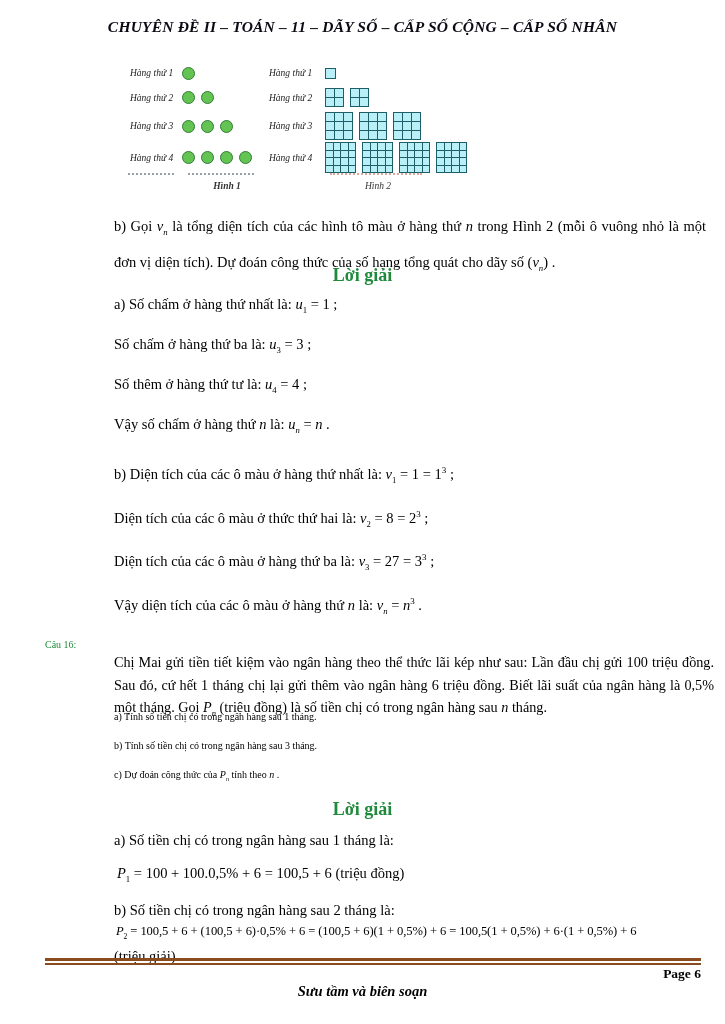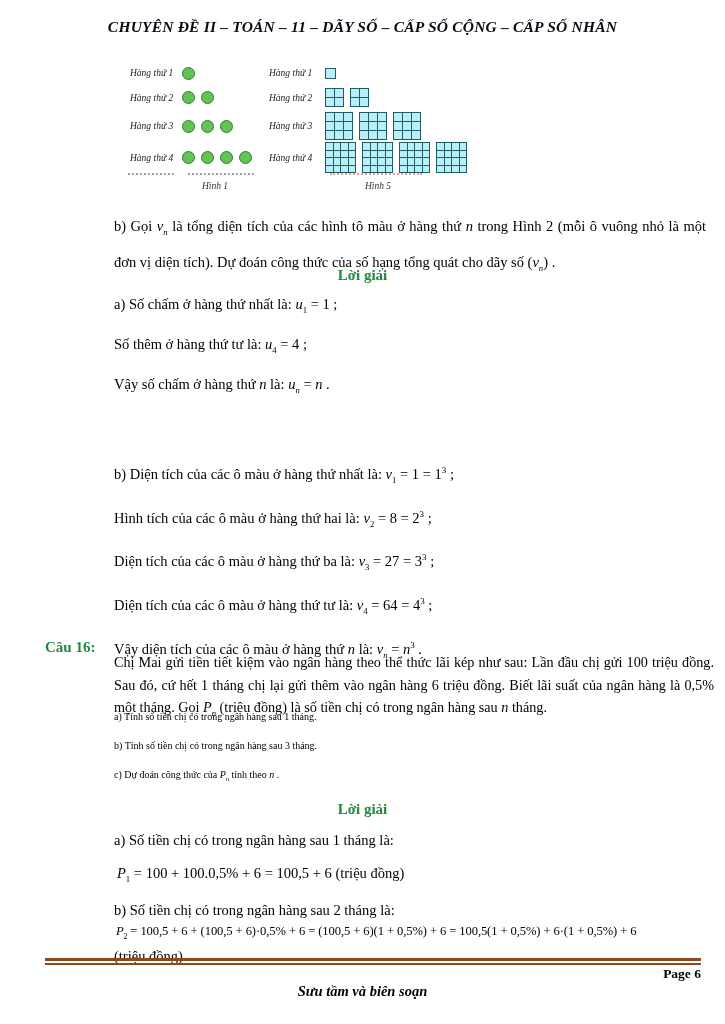--- a/index.html
+++ b/index.html
@@ -22,28 +22,28 @@
   .mgrid{display:grid;gap:1px;background:var(--gline);border:1px solid var(--gline);width:max-content;}
   .mcell{display:block;background:var(--gcell);}
   .dotline{position:absolute;top:111px;height:0;border-top:2px dotted var(--dotgray);}
   .dotline.pink{border-top-color:var(--dotpink);}
   .fcap{position:absolute;top:119px;width:60px;text-align:center;font-style:italic;font-size:9.5px;color:#333;}
 
   
   .para{position:absolute;left:114px;width:592px;text-align:justify;font-size:14.5px;}
   #intro{top:196px;line-height:31px;}
   .sol-head{position:absolute;left:0;right:0;text-align:center;font-weight:bold;
-            font-size:15px;color:var(--green);line-height:24px;}
+            font-size:18px;color:var(--green);line-height:24px;}
   #head1{top:263px;} #head2{top:797px;}
   .sol{position:absolute;left:114px;font-size:14.5px;}
   .sol p{margin:0;line-height:34px;white-space:nowrap;}
   #solA{top:287px;} #solB{top:453px;}
 
   #q16-label{position:absolute;left:45px;top:639px;color:var(--green);
-             font-weight:bold;font-size:15px;}
+             font-weight:normal;font-size:10px;}
   #q16-body{top:637px;width:600px;font-size:14.2px;line-height:22.5px;}
   #q16-items{position:absolute;left:114px;top:702px;font-size:10px;}
   #q16-items p{margin:0;line-height:29px;white-space:nowrap;}
 
   .line{position:absolute;left:114px;font-size:14.5px;line-height:24px;white-space:nowrap;}
   #l2a{top:820px;margin-top:8px;} #lP1{top:846px;left:117px;} #l2b{top:883px;}
   #lP2{top:906px;left:116px;font-size:12.6px;letter-spacing:-.1px;}
   #ltrieu{top:929px;}
 
   
@@ -224,55 +224,55 @@
               <span class="mcell" style="width: 6.5px; height: 6.5px;"></span>
               <span class="mcell" style="width: 6.5px; height: 6.5px;"></span>
               <span class="mcell" style="width: 6.5px; height: 6.5px;"></span>
             </div>
           </div>
         </div>
       </div>
     <div class="dotline" style="left:-2px;width:46px;"></div>
     <div class="dotline" style="left:58px;width:66px;"></div>
     <div class="dotline pink" style="left:200px;width:92px;"></div>
-    <div class="fcap" style="left:55px;">Hình 1</div>
-    <div class="fcap" style="left:218px;">Hình 5</div>
+    <div class="fcap" style="left:67px;font-weight:bold;">Hình 1</div>
+    <div class="fcap" style="left:218px;">Hình 2</div>
   </div>
 
   <p class="para" id="intro"><span>b) Gọi </span><span class="mi">v</span><sub class="mi">n</sub><span> là tổng diện tích của các hình tô màu ở hàng thứ </span><span class="mi">n</span><span> trong Hình 2 (mỗi ô vuông nhỏ là một đơn vị diện tích). Dự đoán công thức của số hạng tổng quát cho dãy số (</span><span class="mi">v</span><sub class="mi">n</sub><span>) .</span></p>
 
   <div class="sol-head" id="head1">Lời giải</div>
 
   <div class="sol" id="solA">
     <p><span>a) Số chấm ở hàng thứ nhất là: </span><span class="mi">u</span><sub>1</sub><span> = 1 ;</span></p>
+    <p><span>Số chấm ở hàng thứ ba là: </span><span class="mi">u</span><sub>3</sub><span> = 3 ;</span></p>
     <p><span>Số thêm ở hàng thứ tư là: </span><span class="mi">u</span><sub>4</sub><span> = 4 ;</span></p>
     <p><span>Vậy số chấm ở hàng thứ </span><span class="mi">n</span><span>  là: </span><span class="mi">u</span><sub class="mi">n</sub><span> = </span><span class="mi">n</span><span> .</span></p>
   </div>
 
   <div class="sol" id="solB">
     <p><span>b) Diện tích của các ô màu ở hàng thứ nhất là: </span><span class="mi">v</span><sub>1</sub><span> = 1 = 1</span><sup>3</sup><span> ;</span></p>
-    <p><span>Hình tích của các ô màu ở hàng thứ hai là: </span><span class="mi">v</span><sub>2</sub><span> = 8 = 2</span><sup>3</sup><span> ;</span></p>
+    <p><span>Diện tích của các ô màu ở thức thứ hai là: </span><span class="mi">v</span><sub>2</sub><span> = 8 = 2</span><sup>3</sup><span> ;</span></p>
     <p><span>Diện tích của các ô màu ở hàng thứ ba là: </span><span class="mi">v</span><sub>3</sub><span> = 27 = 3</span><sup>3</sup><span> ;</span></p>
-    <p><span>Diện tích của các ô màu ở hàng thứ tư là: </span><span class="mi">v</span><sub>4</sub><span> = 64 = 4</span><sup>3</sup><span> ;</span></p>
     <p><span>Vậy diện tích của các ô màu ở hàng thứ </span><span class="mi">n</span><span>  là: </span><span class="mi">v</span><sub class="mi">n</sub><span> = </span><span class="mi">n</span><sup>3</sup><span> .</span></p>
   </div>
 
   <div id="q16-label">Câu 16:</div>
   <p class="para" id="q16-body"><span>Chị Mai gửi tiền tiết kiệm vào ngân hàng theo thể thức lãi kép như sau: Lần đầu chị gửi 100 triệu đồng. Sau đó, cứ hết 1 tháng chị lại gửi thêm vào ngân hàng 6 triệu đồng. Biết lãi suất của ngân hàng là 0,5% một tháng. Gọi </span><span class="mi">P</span><sub class="mi">n</sub><span> (triệu đồng) là số tiền chị có trong ngân hàng sau </span><span class="mi">n</span><span> tháng.</span></p>
   <div id="q16-items">
     <p><span>a) Tính số tiền chị có trong ngân hàng sau 1 tháng.</span></p>
     <p><span>b) Tính số tiền chị có trong ngân hàng sau 3 tháng.</span></p>
     <p><span>c) Dự đoán công thức của </span><span class="mi">P</span><sub class="mi">n</sub><span> tính theo </span><span class="mi">n</span><span> .</span></p>
   </div>
 
   <div class="sol-head" id="head2">Lời giải</div>
 
   <p class="line" id="l2a"><span>a) Số tiền chị có trong ngân hàng sau 1 tháng là:</span></p>
   <p class="line" id="lP1"><span class="mi">P</span><sub>1</sub><span> = 100 + 100.0,5% + 6 = 100,5 + 6  (triệu đồng)</span></p>
   <p class="line" id="l2b"><span>b) Số tiền chị có trong ngân hàng sau 2 tháng là:</span></p>
   <p class="line" id="lP2"><span class="mi">P</span><sub>2</sub><span> = 100,5 + 6 + (100,5 + 6)·0,5% + 6 = (100,5 + 6)(1 + 0,5%) + 6 = 100,5(1 + 0,5%) + 6·(1 + 0,5%) + 6</span></p>
-  <p class="line" id="ltrieu"><span>(triệu đồng)</span></p>
+  <p class="line" id="ltrieu"><span>(triệu giải)</span></p>
 
   <div class="rule"></div>
   <div class="pageno">Page 6</div>
   <div class="credit">Sưu tầm và biên soạn</div>
 
 </div>
 
 </body></html>

